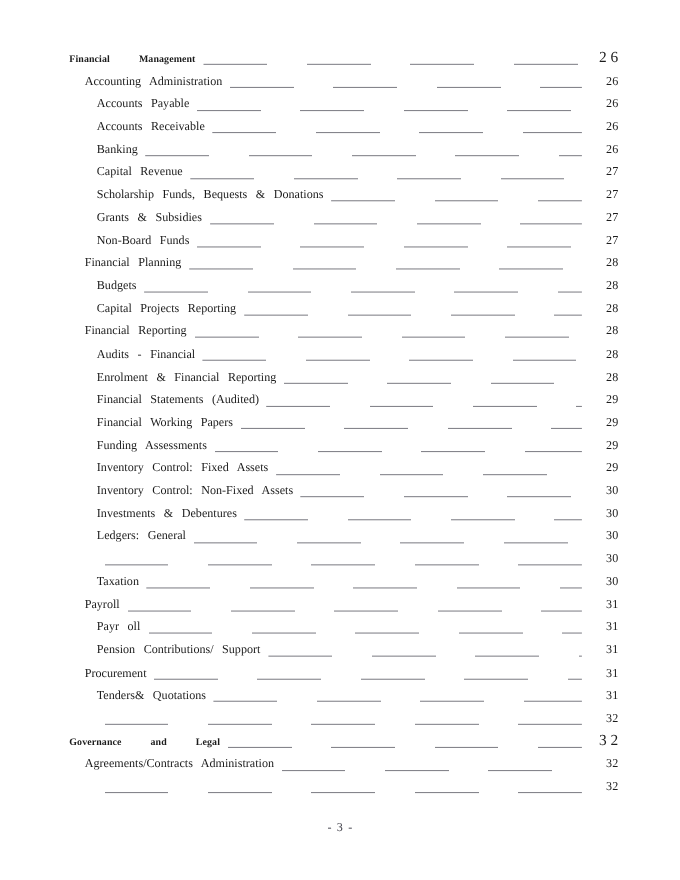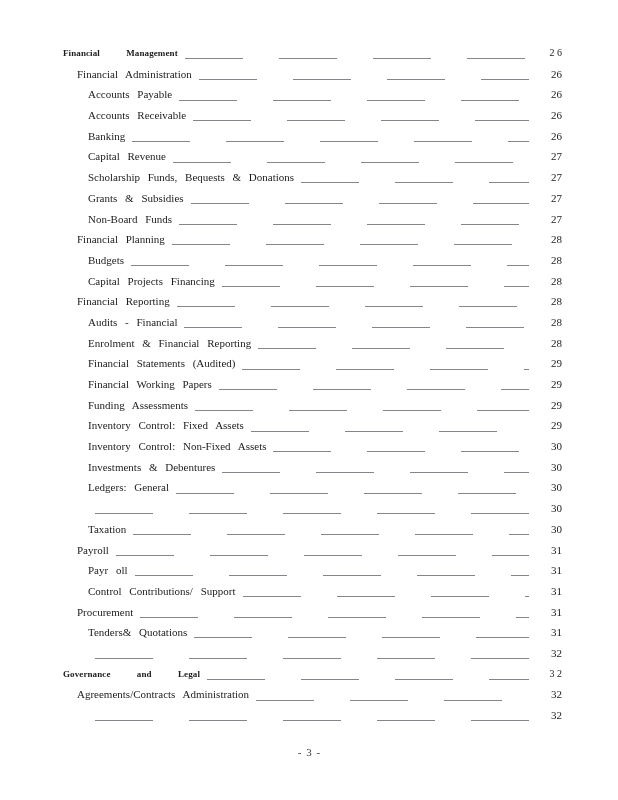--- a/index.html
+++ b/index.html
@@ -54,21 +54,21 @@
       to right,
       #85858c 0px, #85858c 58px,
       transparent 58px, transparent 94px
     );
   }
   .page-num {
     min-width: 24px;
     text-align: right;
     font-size: 11px;
   }
-  .row.l1 .page-num { font-size: 10px; }
+  .row.l1 .page-num { font-size: 14px; }
   .footer {
     position: absolute;
     top: 746px; left: 0;
     width: 618px;
     text-align: center;
     font-size: 11px;
     color: #3a3a44;
     word-spacing: 2px;
   }
 </style>
@@ -76,21 +76,21 @@
 <body>
 
 <div class="page">
   <div class="toc" id="toc">
       <div class="row l1">
         <span class="label">Financial Management</span>
         <span class="leader"></span>
         <span class="page-num">2 6</span>
       </div>
       <div class="row l2">
-        <span class="label">Financial Administration</span>
+        <span class="label">Accounting Administration</span>
         <span class="leader"></span>
         <span class="page-num">26</span>
       </div>
       <div class="row l3">
         <span class="label">Accounts Payable</span>
         <span class="leader"></span>
         <span class="page-num">26</span>
       </div>
       <div class="row l3">
         <span class="label">Accounts Receivable</span>
@@ -126,21 +126,21 @@
         <span class="label">Financial Planning</span>
         <span class="leader"></span>
         <span class="page-num">28</span>
       </div>
       <div class="row l3">
         <span class="label">Budgets</span>
         <span class="leader"></span>
         <span class="page-num">28</span>
       </div>
       <div class="row l3">
-        <span class="label">Capital Projects Financing</span>
+        <span class="label">Capital Projects Reporting</span>
         <span class="leader"></span>
         <span class="page-num">28</span>
       </div>
       <div class="row l2">
         <span class="label">Financial Reporting</span>
         <span class="leader"></span>
         <span class="page-num">28</span>
       </div>
       <div class="row l3">
         <span class="label">Audits - Financial</span>
@@ -200,21 +200,21 @@
         <span class="label">Payroll</span>
         <span class="leader"></span>
         <span class="page-num">31</span>
       </div>
       <div class="row l3">
         <span class="label">Payr oll</span>
         <span class="leader"></span>
         <span class="page-num">31</span>
       </div>
       <div class="row l3">
-        <span class="label">Control Contributions/ Support</span>
+        <span class="label">Pension Contributions/ Support</span>
         <span class="leader"></span>
         <span class="page-num">31</span>
       </div>
       <div class="row l2">
         <span class="label">Procurement</span>
         <span class="leader"></span>
         <span class="page-num">31</span>
       </div>
       <div class="row l3">
         <span class="label">Tenders&amp; Quotations</span>

